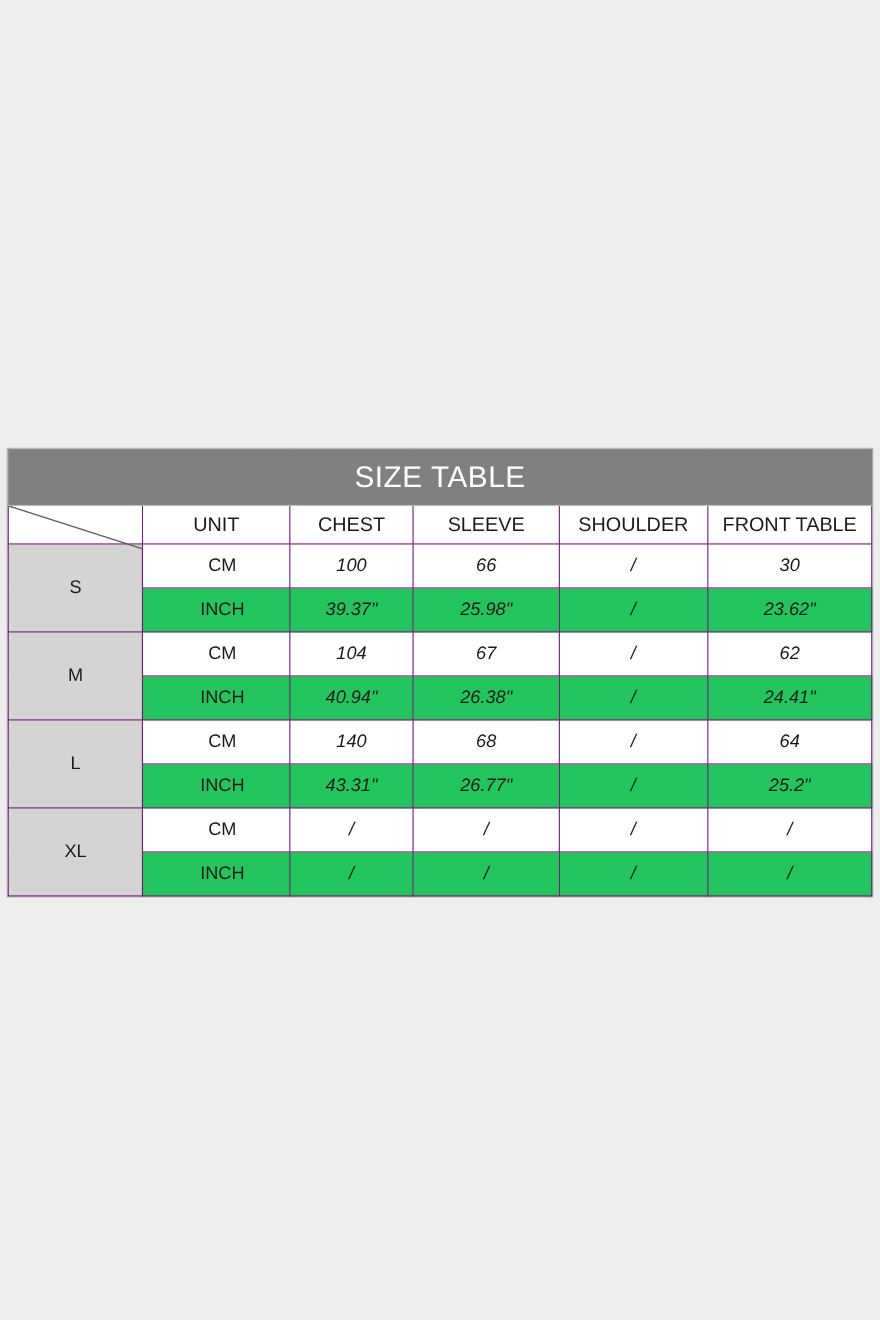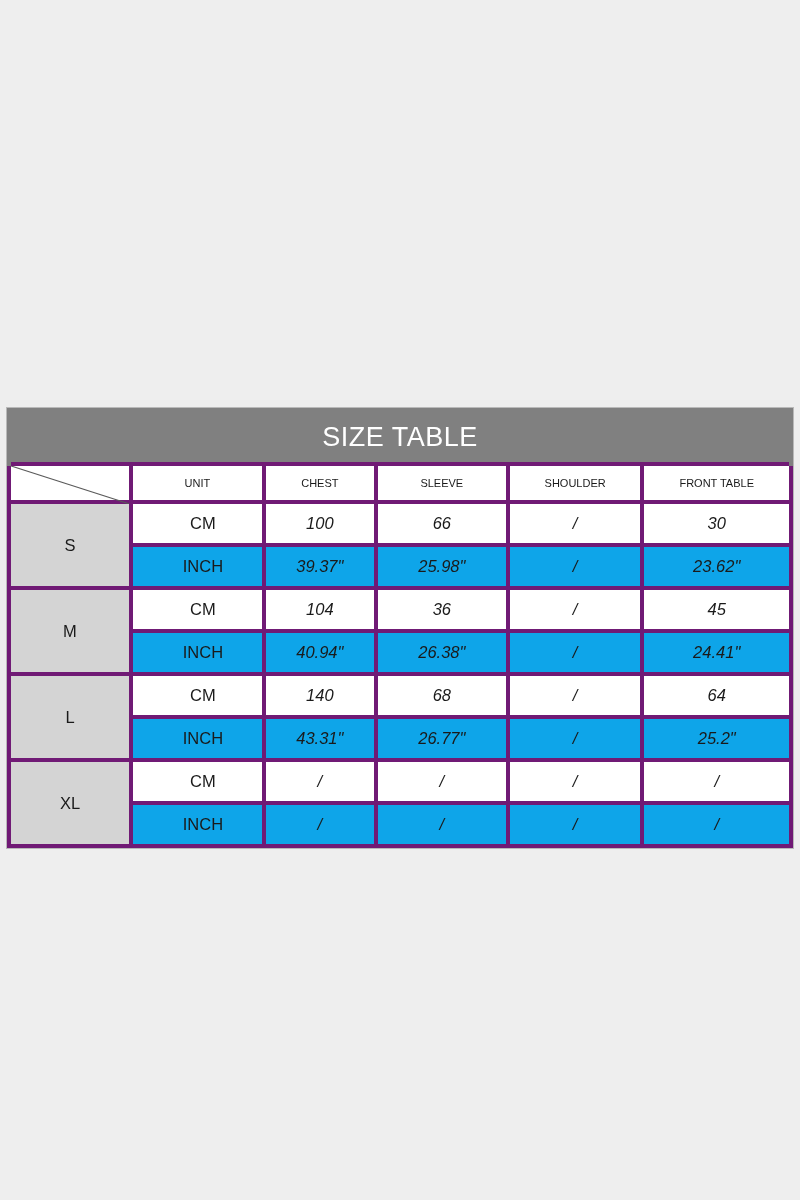--- a/index.html
+++ b/index.html
@@ -27,21 +27,21 @@
     box-sizing: border-box;
     background: #ffffff;
   }
   table.size-table {
     width: 100%;
     border-collapse: collapse;
     table-layout: fixed;
   }
   table.size-table td,
   table.size-table th {
-    border: 4px solid #701a75;
+    border: 1px solid #701a75;
     text-align: center;
     vertical-align: middle;
     font-weight: normal;
     color: #1a1a1a;
   }
   .title-cell {
     background: #808080;
     color: #ffffff !important;
     font-size: 27px;
     height: 48px;
@@ -55,21 +55,21 @@
     position: relative;
     height: 32px;
   }
   .corner-cell .diag {
     position: absolute;
     inset: 0;
     display: block;
   }
   .head-cell {
     background: #ffffff;
-    font-size: 11px;
+    font-size: 18px;
     height: 32px;
   }
   .size-cell {
     background: #d4d4d4;
     font-size: 16.5px;
     height: 74px;
   }
   .unit-cell {
     font-size: 16.5px;
     height: 37px;
@@ -79,21 +79,21 @@
     font-size: 16.5px;
     height: 37px;
     font-style: italic;
   }
   tr.row-cm td.unit-cell,
   tr.row-cm td.val-cell {
     background: #ffffff;
   }
   tr.row-inch td.unit-cell,
   tr.row-inch td.val-cell {
-    background: #0ea5e9;
+    background: #22c55e;
   }
   .col-size  { width: 15.6%; }
   .col-unit  { width: 17.0%; }
   .col-chest { width: 14.3%; }
   .col-sleeve{ width: 16.9%; }
   .col-shoulder { width: 17.2%; }
   .col-front { width: 19.0%; }
 </style>
 </head>
 <body>
@@ -141,23 +141,23 @@
           <td class="val-cell">39.37"</td>
           <td class="val-cell">25.98"</td>
           <td class="val-cell">/</td>
           <td class="val-cell">23.62"</td>
         </tr>
 
         <tr class="row-cm">
           <td class="size-cell" rowspan="2">M</td>
           <td class="unit-cell">CM</td>
           <td class="val-cell">104</td>
-          <td class="val-cell">36</td>
-          <td class="val-cell">/</td>
-          <td class="val-cell">45</td>
+          <td class="val-cell">67</td>
+          <td class="val-cell">/</td>
+          <td class="val-cell">62</td>
         </tr>
         <tr class="row-inch">
           <td class="unit-cell">INCH</td>
           <td class="val-cell">40.94"</td>
           <td class="val-cell">26.38"</td>
           <td class="val-cell">/</td>
           <td class="val-cell">24.41"</td>
         </tr>
 
         <tr class="row-cm">

